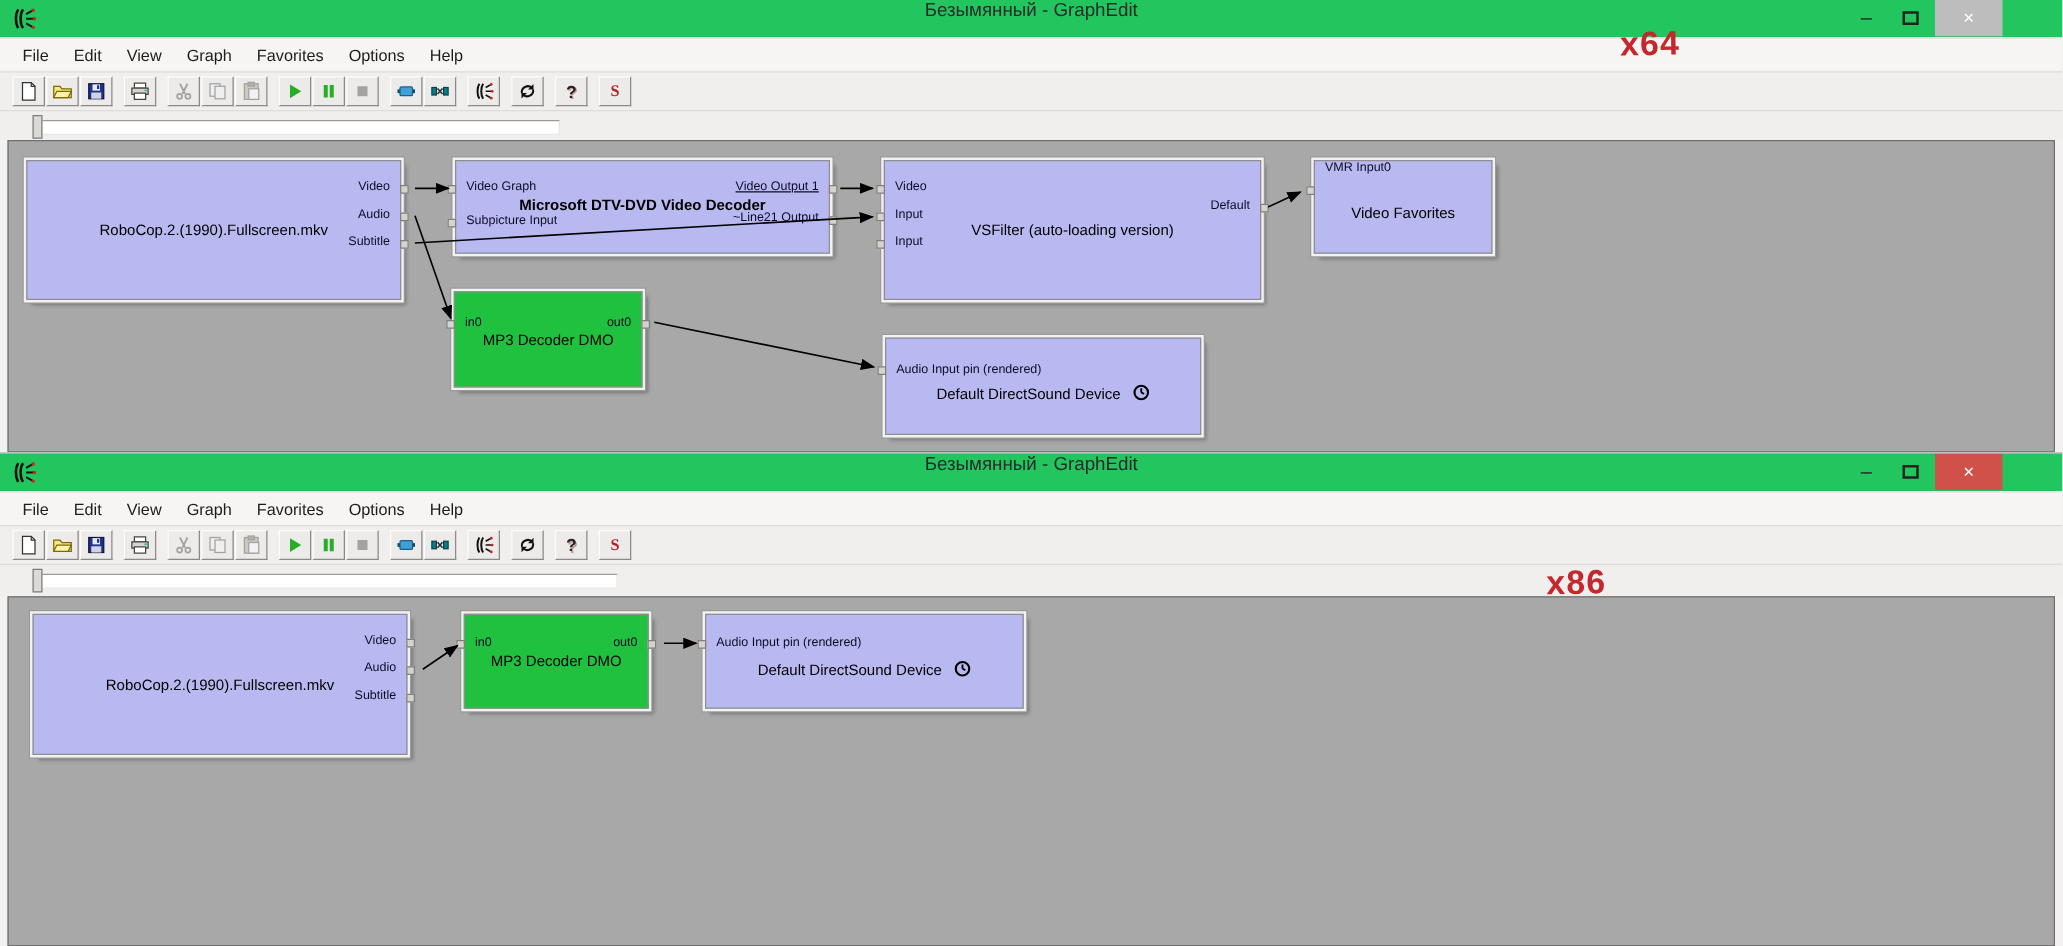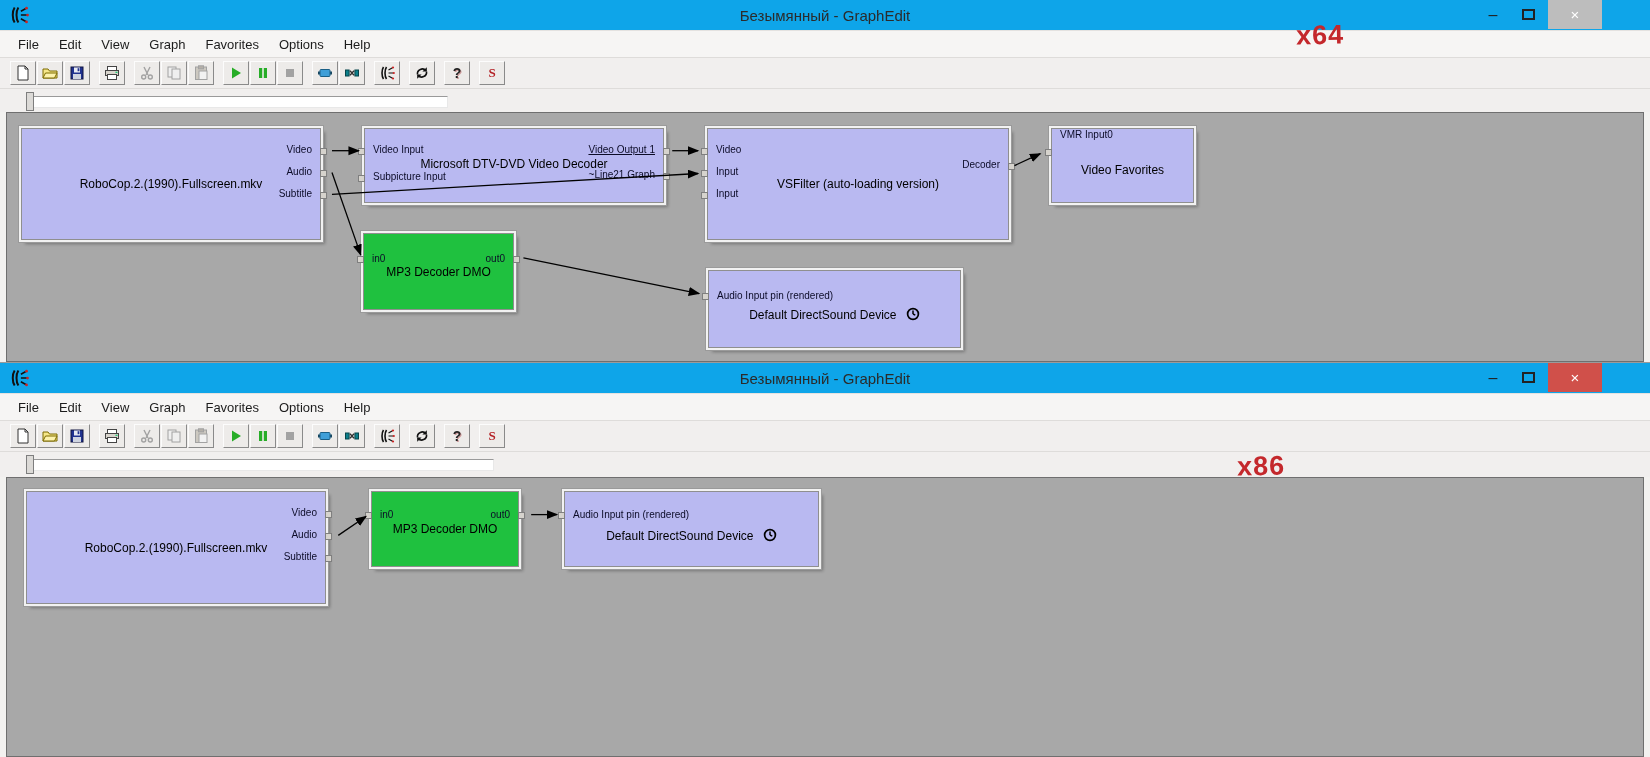--- a/index.html
+++ b/index.html
@@ -5,21 +5,21 @@
   * { box-sizing: border-box; margin: 0; padding: 0; }
   html,body { width:1650px; height:757px; }
   body { font-family:"Liberation Sans", sans-serif; background:#f0efed; overflow:hidden; }
   #stage { position:relative; width:1650px; height:757px; background:#f0efed; }
 
   .win { position:absolute; left:0; width:1650px; overflow:hidden; background:#f3f2f0; }
   #win1 { top:0; height:362px; }
   #win2 { top:362px; height:395px; border-top:1px solid #9b9b9b; }
 
   
-  .titlebar { position:absolute; left:0; top:0; width:100%; height:30px; background:#0ea5e9; display:flex; align-items:center; }
+  .titlebar { position:absolute; left:0; top:0; width:100%; height:30px; background:#22c55e; display:flex; }
   .app-icon { position:absolute; left:9px; top:5px; width:20px; height:20px; }
   .title-text { width:100%; text-align:center; font-size:15px; color:#2b2b2b; }
   .winctl { position:absolute; top:0; height:29px; display:flex; align-items:center; justify-content:center; }
   .ctl-min { right:142px; width:30px; font-size:16px; color:#222; }
   .ctl-max { right:107px; width:30px; }
   .ctl-max .maxbox { width:13px; height:11px; border:2px solid #222; }
   .ctl-close { right:48px; width:54px; font-size:15px; }
   .close-gray { background:#bdbdbd; color:#fff; }
   .close-red { background:#d0504a; color:#fff; }
 
@@ -216,37 +216,37 @@
         <div class="fname center">RoboCop.2.(1990).Fullscreen.mkv</div>
         <div class="plabel out" style="top:15px;">Video</div>
         <div class="plabel out" style="top:37px;">Audio</div>
         <div class="plabel out" style="top:59px;">Subtitle</div>
         <div class="pin r" style="top:19px;"></div>
         <div class="pin r" style="top:41px;"></div>
         <div class="pin r" style="top:63px;"></div>
       </div>
 
       <div class="fbox" style="left:357px;top:15px;width:300px;height:75px;">
-        <div class="fname" style="top:28px;">Microsoft DTV-DVD Video Decoder</div>
-        <div class="plabel in" style="top:15px;">Video Input</div>
+        <div class="fname" style="top:28px;font-weight:bold;">Microsoft DTV-DVD Video Decoder</div>
+        <div class="plabel in" style="top:15px;">Video Graph</div>
         <div class="plabel in" style="top:42px;">Subpicture Input</div>
         <div class="plabel out" style="top:15px;text-decoration:underline;">Video Output 1</div>
-        <div class="plabel out" style="top:40px;">~Line21 Graph</div>
+        <div class="plabel out" style="top:40px;">~Line21 Output</div>
         <div class="pin l" style="top:19px;"></div>
         <div class="pin l" style="top:46px;"></div>
         <div class="pin r" style="top:19px;"></div>
         <div class="pin r" style="top:44px;"></div>
       </div>
 
       <div class="fbox" style="left:700px;top:15px;width:302px;height:112px;">
         <div class="fname center">VSFilter (auto-loading version)</div>
         <div class="plabel in" style="top:15px;">Video</div>
         <div class="plabel in" style="top:37px;">Input</div>
         <div class="plabel in" style="top:59px;">Input</div>
-        <div class="plabel out" style="top:30px;">Decoder</div>
+        <div class="plabel out" style="top:30px;">Default</div>
         <div class="pin l" style="top:19px;"></div>
         <div class="pin l" style="top:41px;"></div>
         <div class="pin l" style="top:63px;"></div>
         <div class="pin r" style="top:34px;"></div>
       </div>
 
       <div class="fbox" style="left:1044px;top:15px;width:143px;height:75px;">
         <div class="fname" style="top:34px;">Video Favorites</div>
         <div class="plabel in" style="top:0;">VMR Input0</div>
         <div class="pin l" style="top:20px;"></div>

